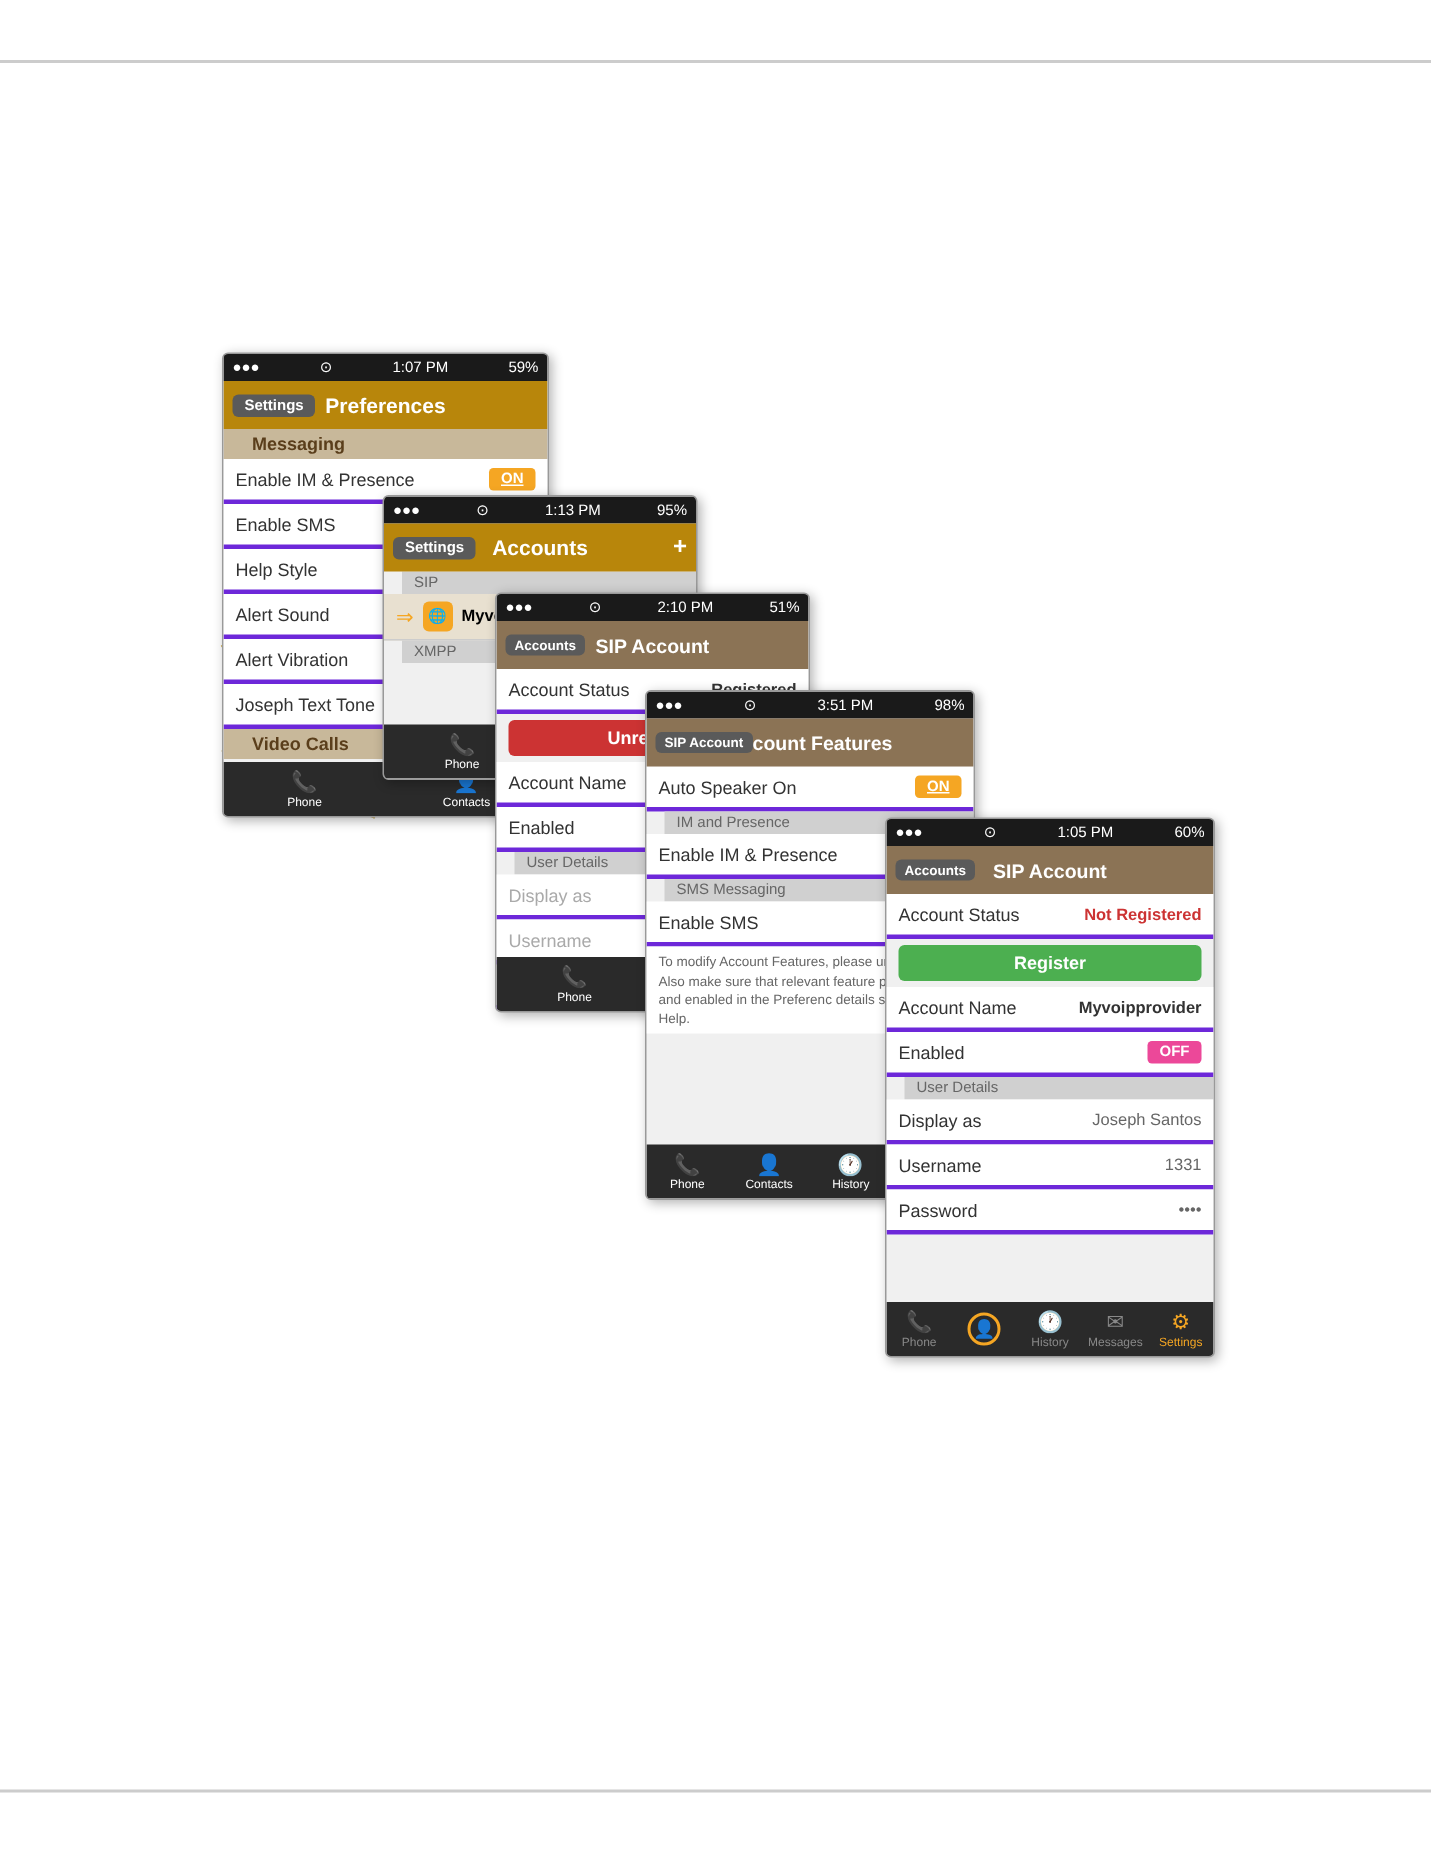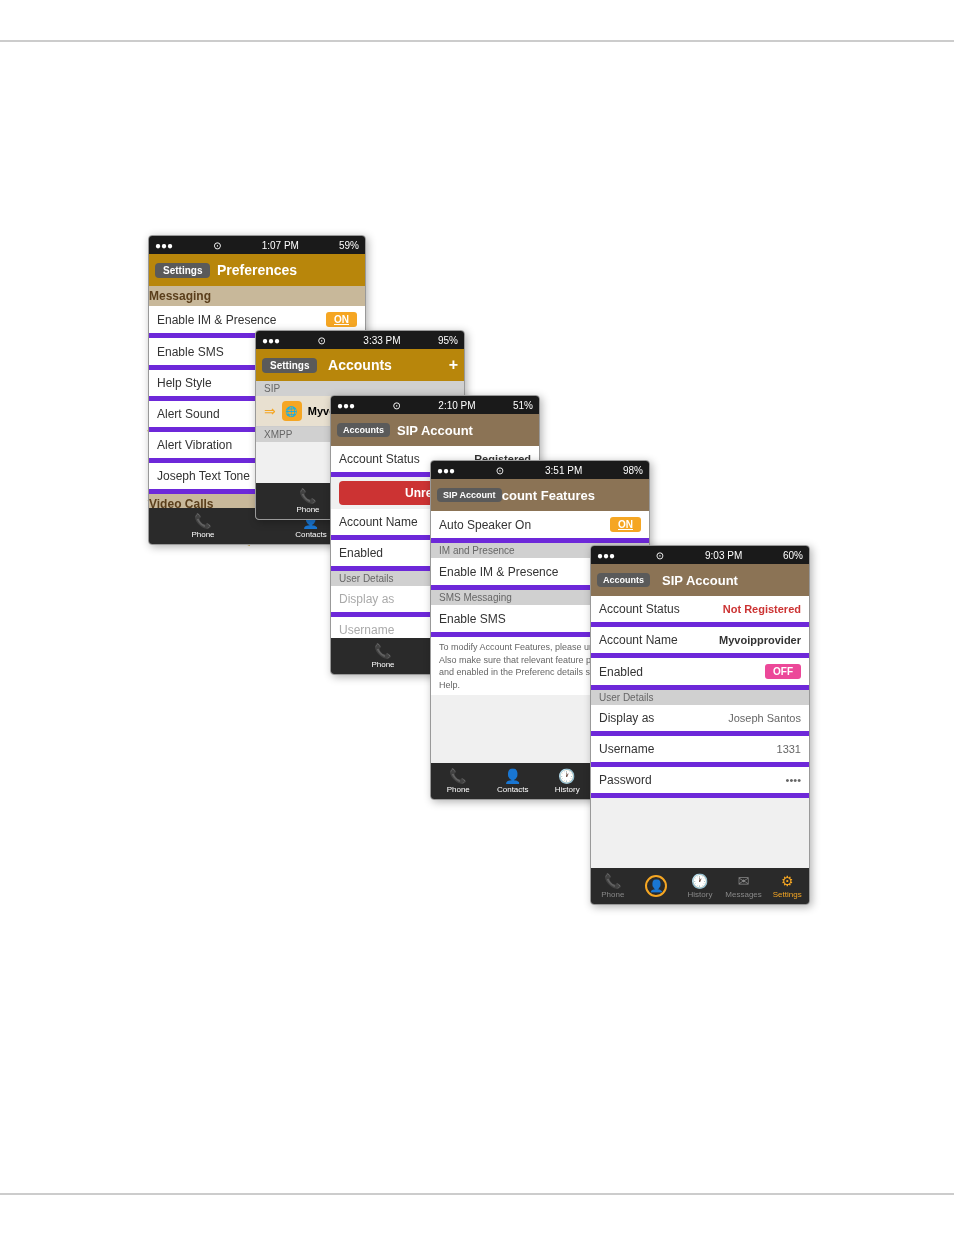--- a/index.html
+++ b/index.html
@@ -83,26 +83,26 @@
 
     .nav-bar-gold {
       background: #B8860B;
     }
 
     .section-header {
       background: #c8b89a;
       color: #5a3e1b;
       font-size: 12px;
       font-weight: bold;
-      padding: 3px 0;
+      padding: 3px 19px;
     }
 
     .row {
       background: white;
-      border-bottom: 5px solid #6d28d9;
+      border-bottom: 3px solid #6d28d9;
       padding: 6px 8px;
       display: flex;
       align-items: center;
       justify-content: space-between;
       font-size: 12px;
       color: #333;
       min-height: 30px;
     }
 
     .row-label {
@@ -231,20 +231,21 @@
       padding: 5px;
       border-radius: 4px;
       margin: 4px 8px;
     }
 
     .sip-section-header {
       background: #d0d0d0;
       color: #666;
       font-size: 10px;
       padding: 2px 8px;
+      margin-left: 12px;
     }
 
     .info-text {
       background: white;
       padding: 4px 8px;
       font-size: 9px;
       color: #666;
       line-height: 1.4;
     }
 
@@ -414,21 +415,21 @@
       <span class="tab-icon">👤</span>
       <span>Contacts</span>
     </div>
   </div>
 </div>
 
 <div class="phone-screen screen2" style="z-index:3;">
   <div class="status-bar">
     <span>●●●</span>
     <span>⊙</span>
-    <span>3:33 PM</span>
+    <span>1:13 PM</span>
     <span>95%</span>
   </div>
   <div class="nav-bar nav-bar-gold">
     <span class="back-btn">Settings</span>
     <span>Accounts</span>
     <span class="right-btn">+</span>
   </div>
   <div class="sip-section-header">SIP</div>
   <div class="myvoip-row">
     <span class="arrow-indicator">⇒</span>
@@ -536,31 +537,32 @@
       <span class="tab-icon">✉</span>
       <span>Messages</span>
     </div>
   </div>
 </div>
 
 <div class="phone-screen screen5" style="z-index:6;">
   <div class="status-bar">
     <span>●●●</span>
     <span>⊙</span>
-    <span>9:03 PM</span>
+    <span>1:05 PM</span>
     <span>60%</span>
   </div>
   <div class="nav-bar-sip">
     <span class="back-btn">Accounts</span>
     <span>SIP Account</span>
   </div>
   <div class="row">
     <span class="row-label">Account Status</span>
     <span class="status-not-registered">Not Registered</span>
   </div>
+  <div class="register-btn">Register</div>
   <div class="row">
     <span class="row-label">Account Name</span>
     <span class="row-value-dark">Myvoipprovider</span>
   </div>
   <div class="row">
     <span class="row-label">Enabled</span>
     <span class="toggle-off">OFF</span>
   </div>
   <div class="sip-section-header">User Details</div>
   <div class="row">

